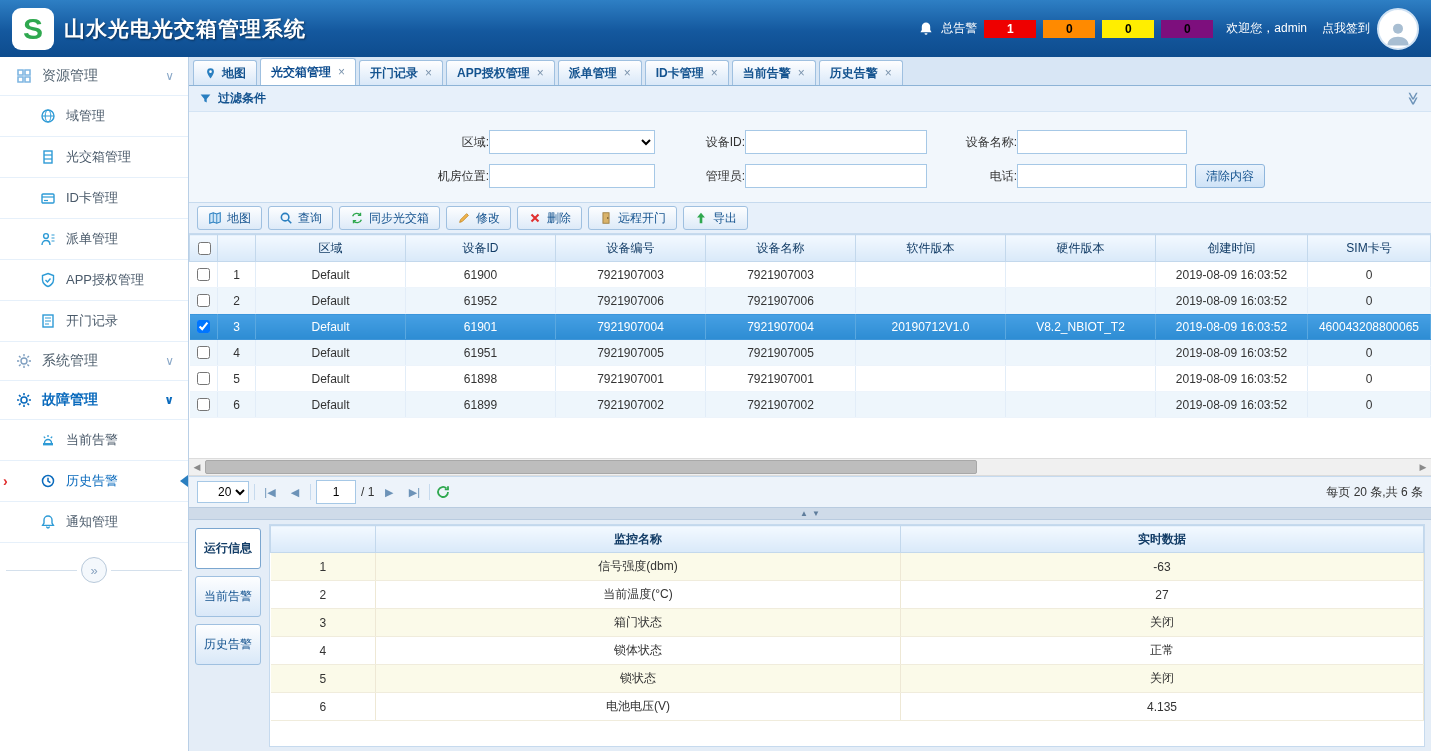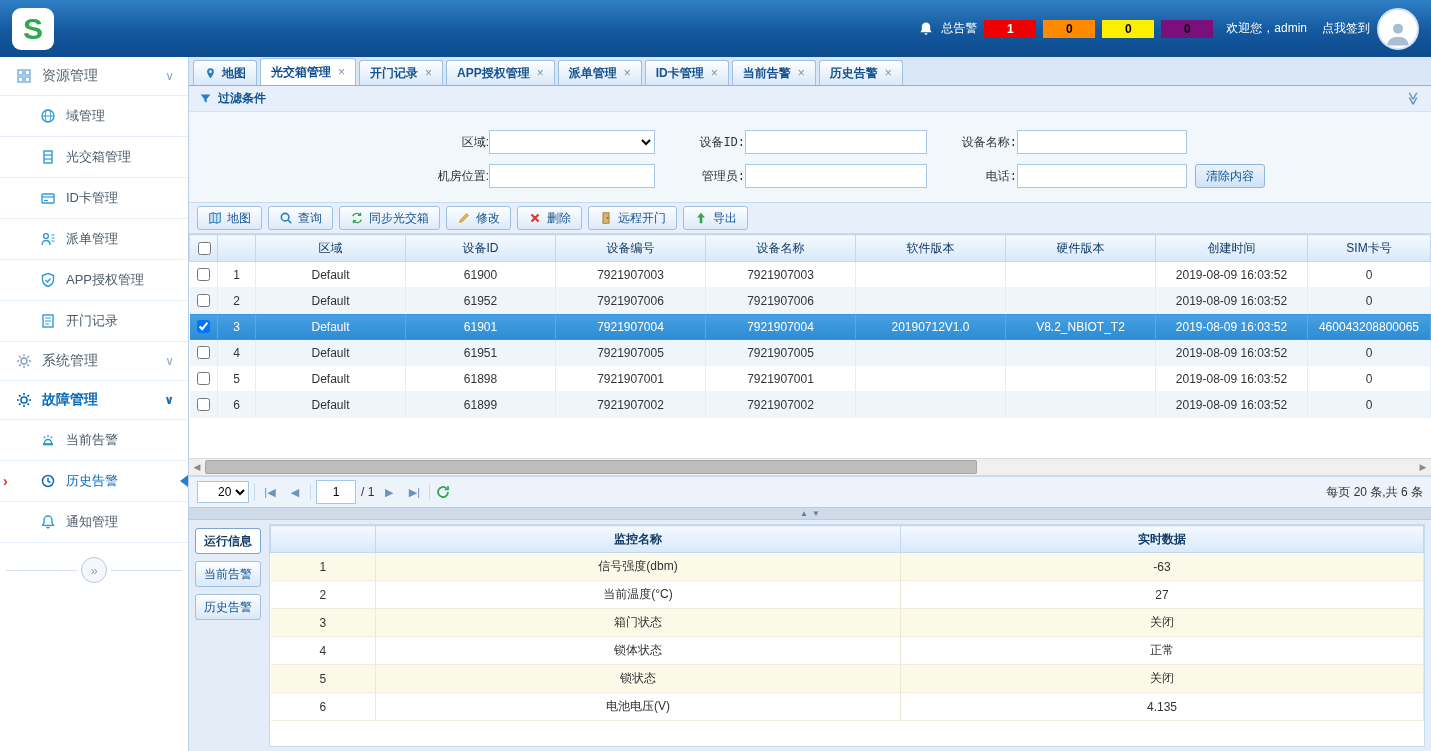--- a/index.html
+++ b/index.html
@@ -37,21 +37,21 @@
   .tab{height:24px;display:flex;align-items:center;gap:5px;padding:0 10px;background:linear-gradient(#fefeff,#d9e8f8);border:1px solid #9fc0e0;border-bottom:none;border-radius:3px 3px 0 0;color:#14538f;font-weight:bold;font-size:12px;cursor:pointer;white-space:nowrap;}
   .tab.active{background:#fff;height:26px;color:#0d4c8e;}
   .tab .close{color:#7a93ad;font-weight:normal;font-size:12px;margin-left:2px;cursor:pointer;}
   
   .filter{background:#f2f7fc;border-bottom:1px solid #c6daee;flex:none;}
   .filter-head{height:25px;display:flex;align-items:center;gap:6px;padding:0 10px;color:#14538f;font-weight:bold;background:#e7f0fa;border-bottom:1px solid #d4e4f4;}
   .filter-head .dchev{margin-left:auto;color:#6d93b8;transform:rotate(90deg);font-size:13px;cursor:pointer;}
   .filter-body{padding:10px 0 12px;}
   .f-row{display:flex;align-items:center;height:28px;margin-top:6px;padding-left:220px;}
   .f-lab{width:80px;text-align:right;color:#333;flex:none;}
-  .f-lab.w2{width:90px;font-family:Liberation Mono, monospace;}
+  .f-lab.w2{width:90px;}
   .f-ctl{height:24px;border:1px solid #a6c8e6;background:#fff;font-size:12px;padding:0 4px;box-sizing:border-box;font-family:inherit;}
   .w-select{width:166px;}
   .w-in1{width:166px;}
   .w-in2{width:182px;}
   .w-in3{width:170px;}
   .clear-btn{height:24px;margin-left:8px;padding:0 10px;background:linear-gradient(#eaf3fc,#cfe3f7);border:1px solid #8fb6dc;border-radius:3px;color:#14538f;font-size:12px;cursor:pointer;font-family:inherit;}
   
   .toolbar{height:30px;flex:none;background:#e7f0fa;border-bottom:1px solid #c6daee;display:flex;align-items:center;padding:0 8px;gap:6px;}
   .tbtn{height:24px;display:inline-flex;align-items:center;gap:5px;padding:0 10px;border:1px solid #9fc0e0;border-radius:3px;background:linear-gradient(#fdfeff,#ddeaf8);color:#14538f;font-size:12px;cursor:pointer;font-family:inherit;}
   .tbtn .ic{width:14px;height:14px;}
@@ -72,37 +72,38 @@
   .pg-btn{min-width:20px;height:22px;border:none;background:transparent;color:#6d93b8;font-size:11px;cursor:pointer;padding:0 2px;font-family:inherit;}
   .pg-sep{width:1px;height:16px;background:#c6daee;}
   .pg-input{width:34px;height:20px;border:1px solid #a6c8e6;text-align:center;font-size:12px;font-family:inherit;}
   .pg-summary{margin-left:auto;color:#333;}
   
   .splitter{height:11px;flex:none;background:#cfdbe9;border-top:1px solid #b9cbdf;border-bottom:1px solid #b9cbdf;display:flex;align-items:center;justify-content:center;gap:4px;color:#5f7d9c;font-size:8px;cursor:row-resize;}
   .split-btn{cursor:pointer;line-height:1;}
   
   .bottom{flex:1;display:flex;background:#e4edf7;padding:4px 6px;gap:8px;min-height:0;}
   .btabs{width:66px;flex:none;display:flex;flex-direction:column;gap:7px;padding-top:4px;}
-  .btab{height:26px;border:1px solid #9fc0e0;border-radius:3px;background:linear-gradient(#fdfeff,#d9e8f8);color:#14538f;display:flex;align-items:center;justify-content:center;font-size:12px;cursor:pointer;font-family:inherit;}
+  .btab{height:41px;border:1px solid #9fc0e0;border-radius:3px;background:linear-gradient(#fdfeff,#d9e8f8);color:#14538f;display:flex;align-items:center;justify-content:center;font-size:12px;cursor:pointer;font-family:inherit;}
   .btab.active{background:#fff;font-weight:bold;color:#123c66;border-color:#7ba6cf;}
   .bgrid{flex:1;background:#ffffff;border:1px solid #c6daee;overflow:hidden;}
   table.mon{width:100%;border-collapse:collapse;table-layout:fixed;}
   table.mon th{height:24px;background:linear-gradient(#f3f9ff,#d9e9f9);border:1px solid #c3d8ec;color:#123c66;font-weight:bold;font-size:12px;}
   table.mon td{height:25px;text-align:center;border-right:1px solid #eee8d5;border-bottom:1px solid #f0ecdc;font-size:12px;}
   tr.m-odd td{background:#fbfae9;}
 </style>
 </head>
 <body>
 
 <div class="app">
 
   <div class="top-header">
     <div class="logo">
         <span>S</span>
       </div>
+    <div class="app-title">山水光电光交箱管理系统</div>
     <div class="header-right">
       <span class="ic">
         <svg viewBox="0 0 16 16">
             <path d="M8 1.5a4.2 4.2 0 0 1 4.2 4.2v3.2l1.4 2.4H2.4l1.4-2.4V5.7A4.2 4.2 0 0 1 8 1.5z" fill="#ffffff"></path>
             <path d="M6.5 12.3a1.5 1.5 0 0 0 3 0z" fill="#ffffff"></path>
           </svg>
       </span>
       <span>总告警</span>
       <span class="alarm-box" style="background:#ee0000;color:#ffffff;">1</span>
       <span class="alarm-box" style="background:#ff8a00;color:#000000;">0</span>

